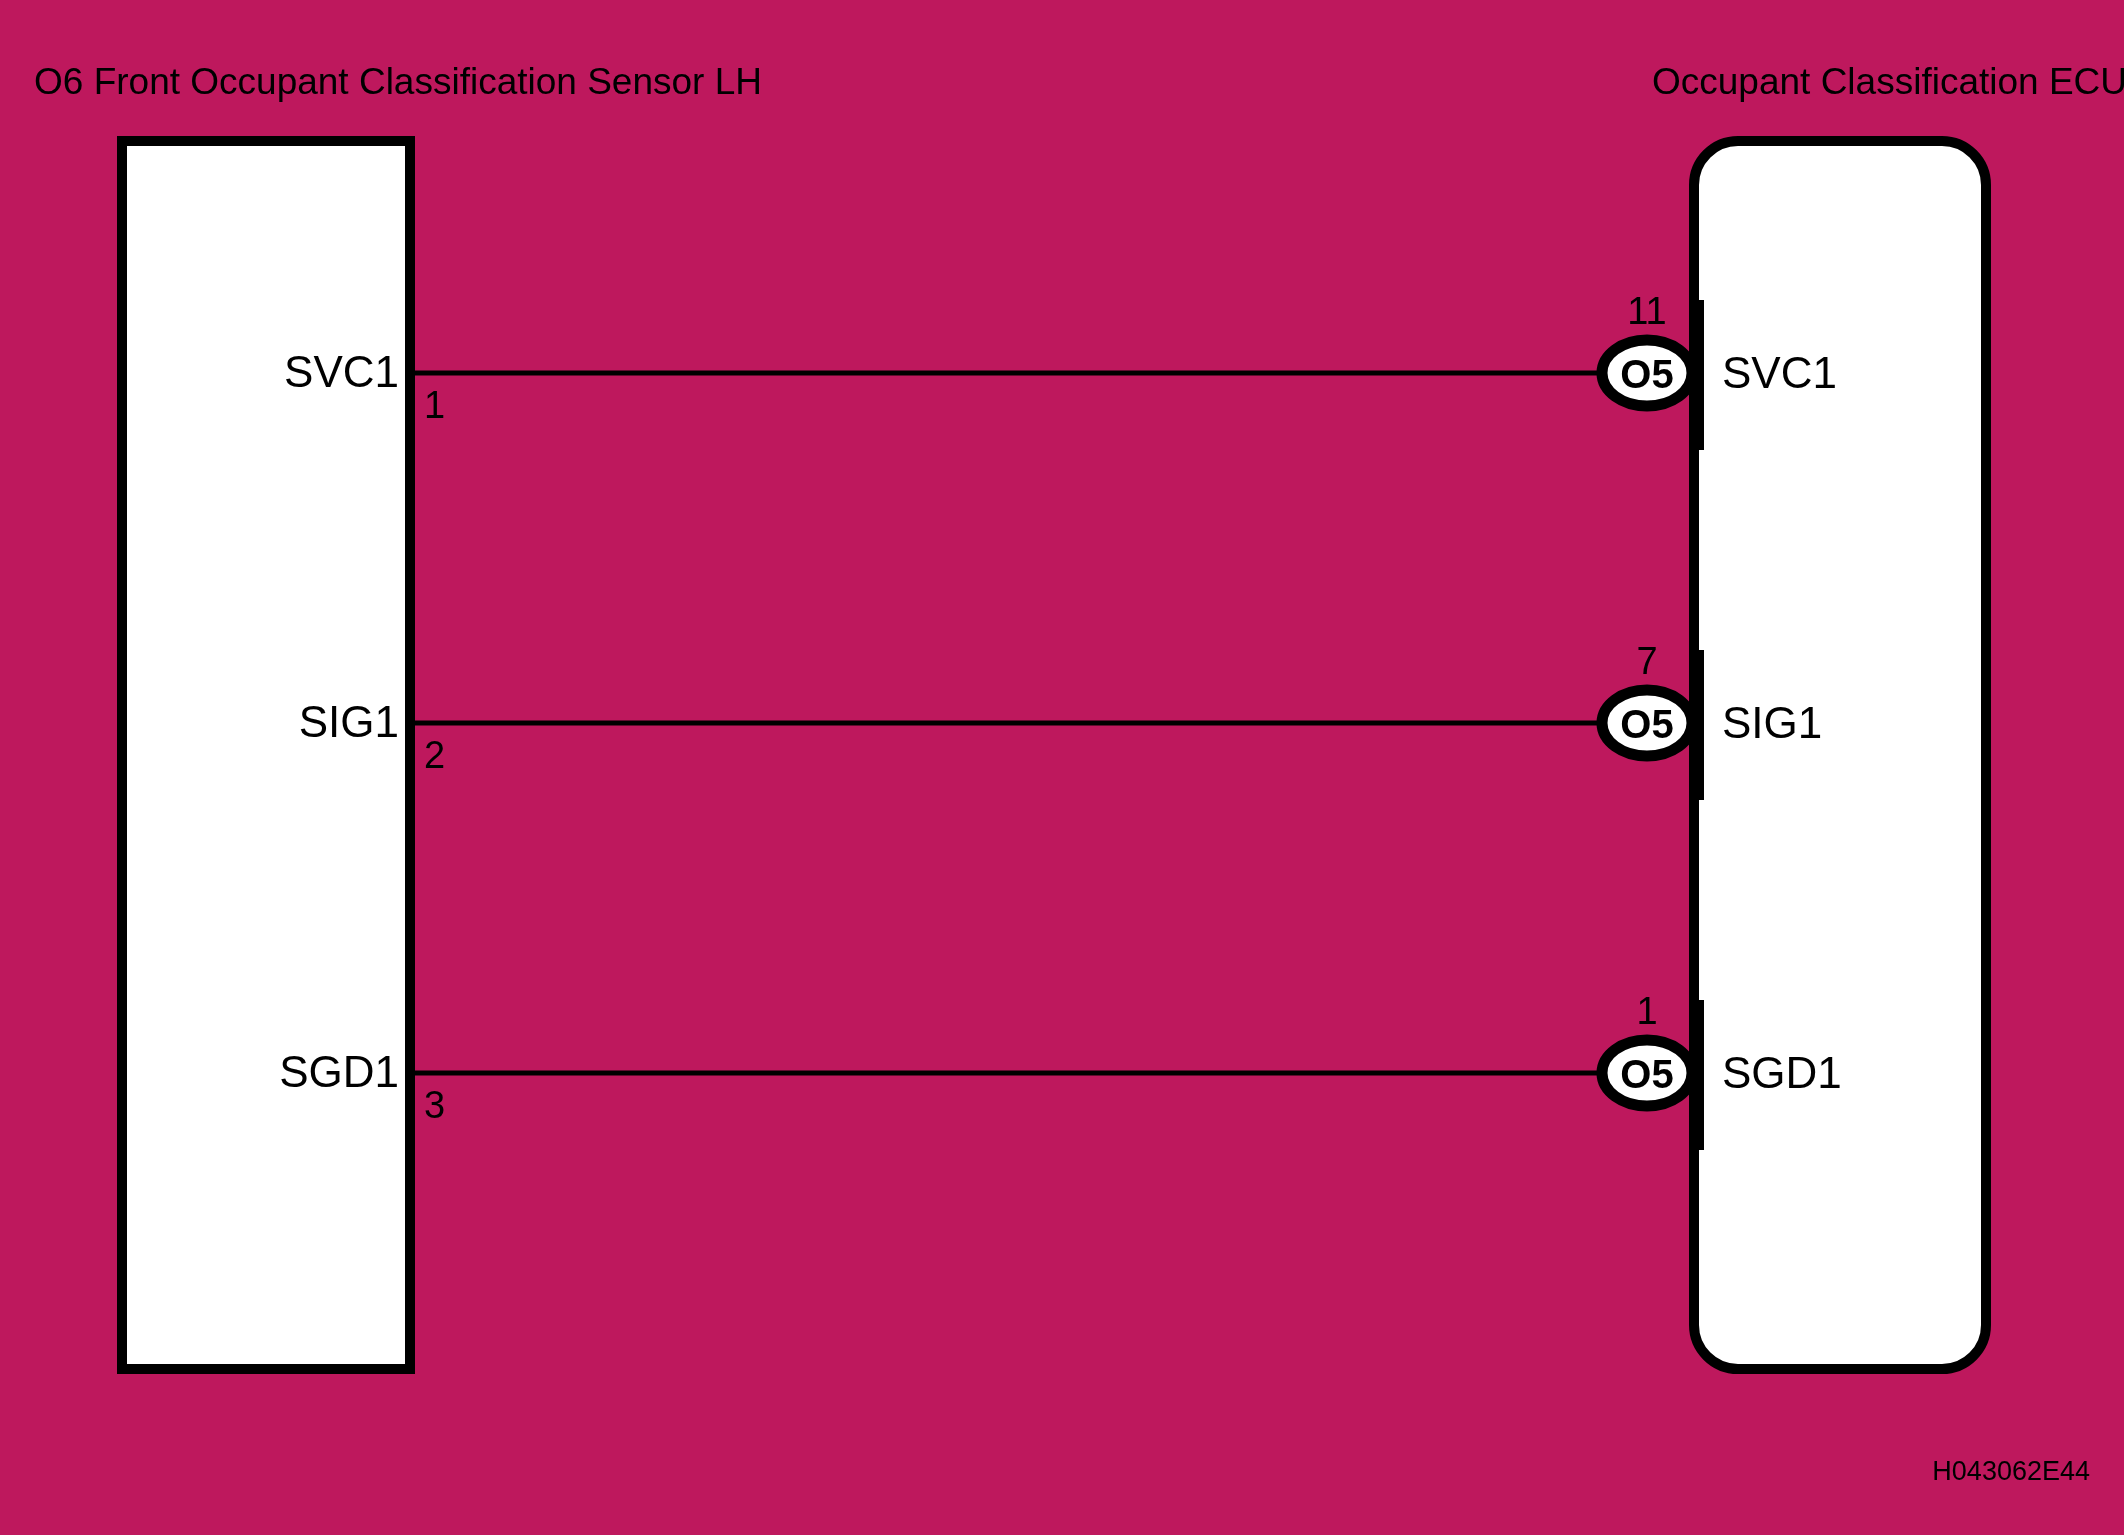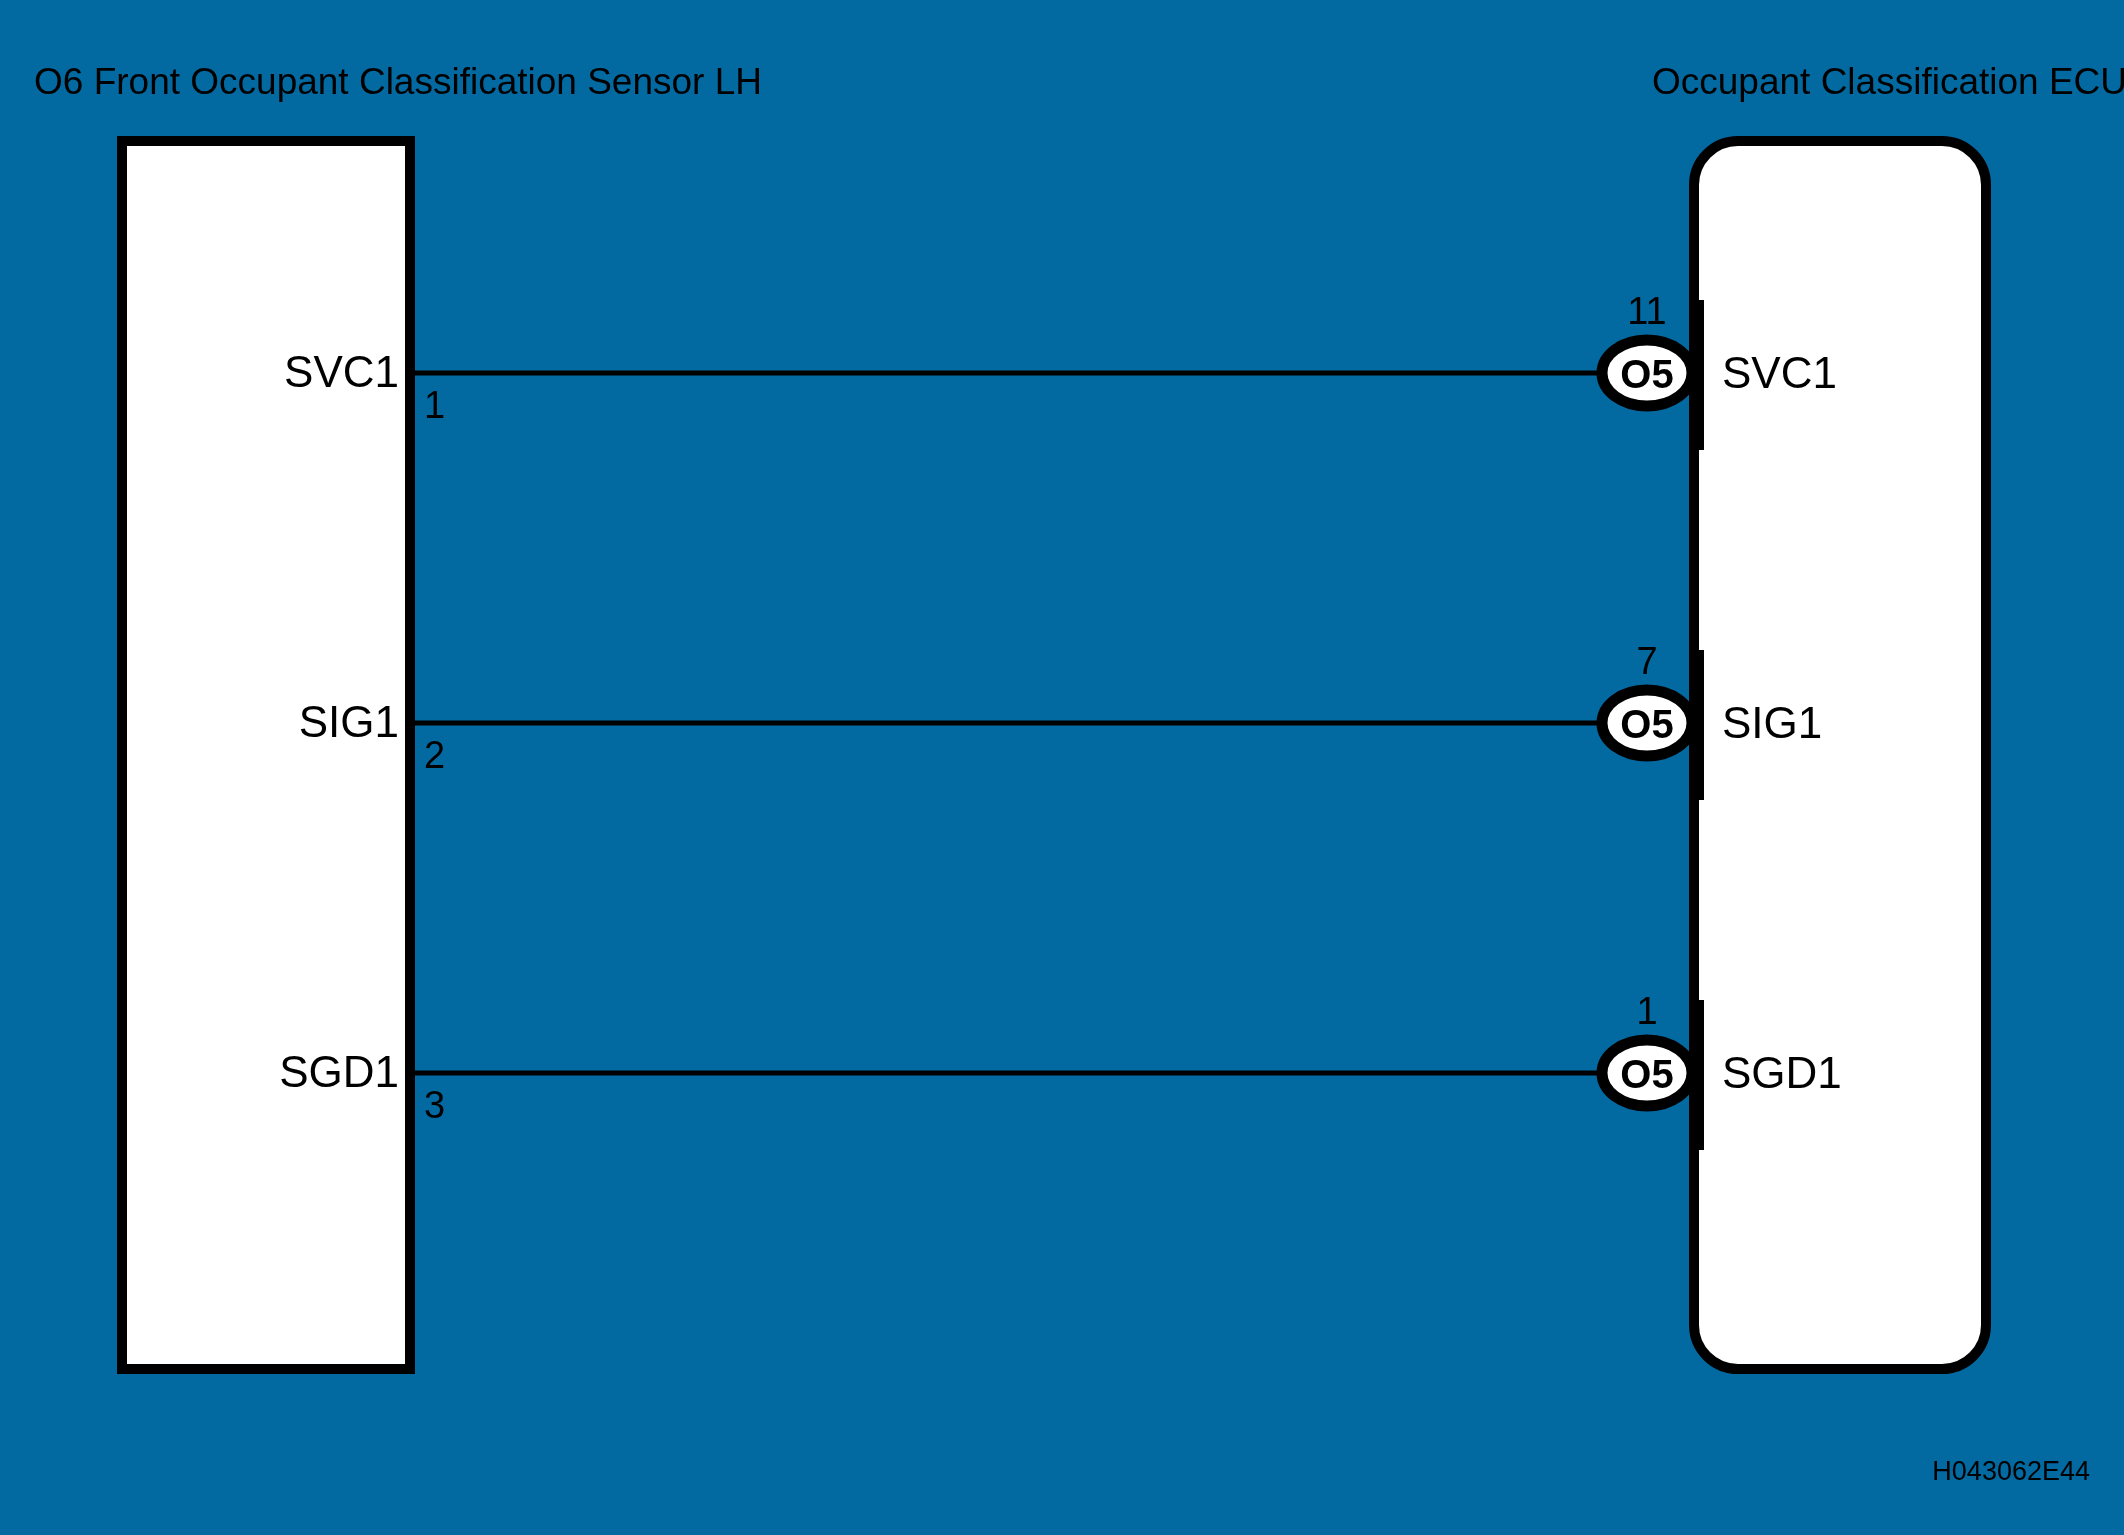--- a/index.html
+++ b/index.html
@@ -9,21 +9,21 @@
     background: #ffffff;
   }
   body {
     font-family: "Liberation Sans", sans-serif;
     color: #000000;
   }
   #diagram-root {
     position: relative;
     width: 2124px;
     height: 1535px;
-    background: #0369a1;
+    background: #be185d;
     overflow: hidden;
   }
   svg.diagram-canvas {
     position: absolute;
     top: 0;
     left: 0;
     width: 2124px;
     height: 1535px;
     display: block;
   }

